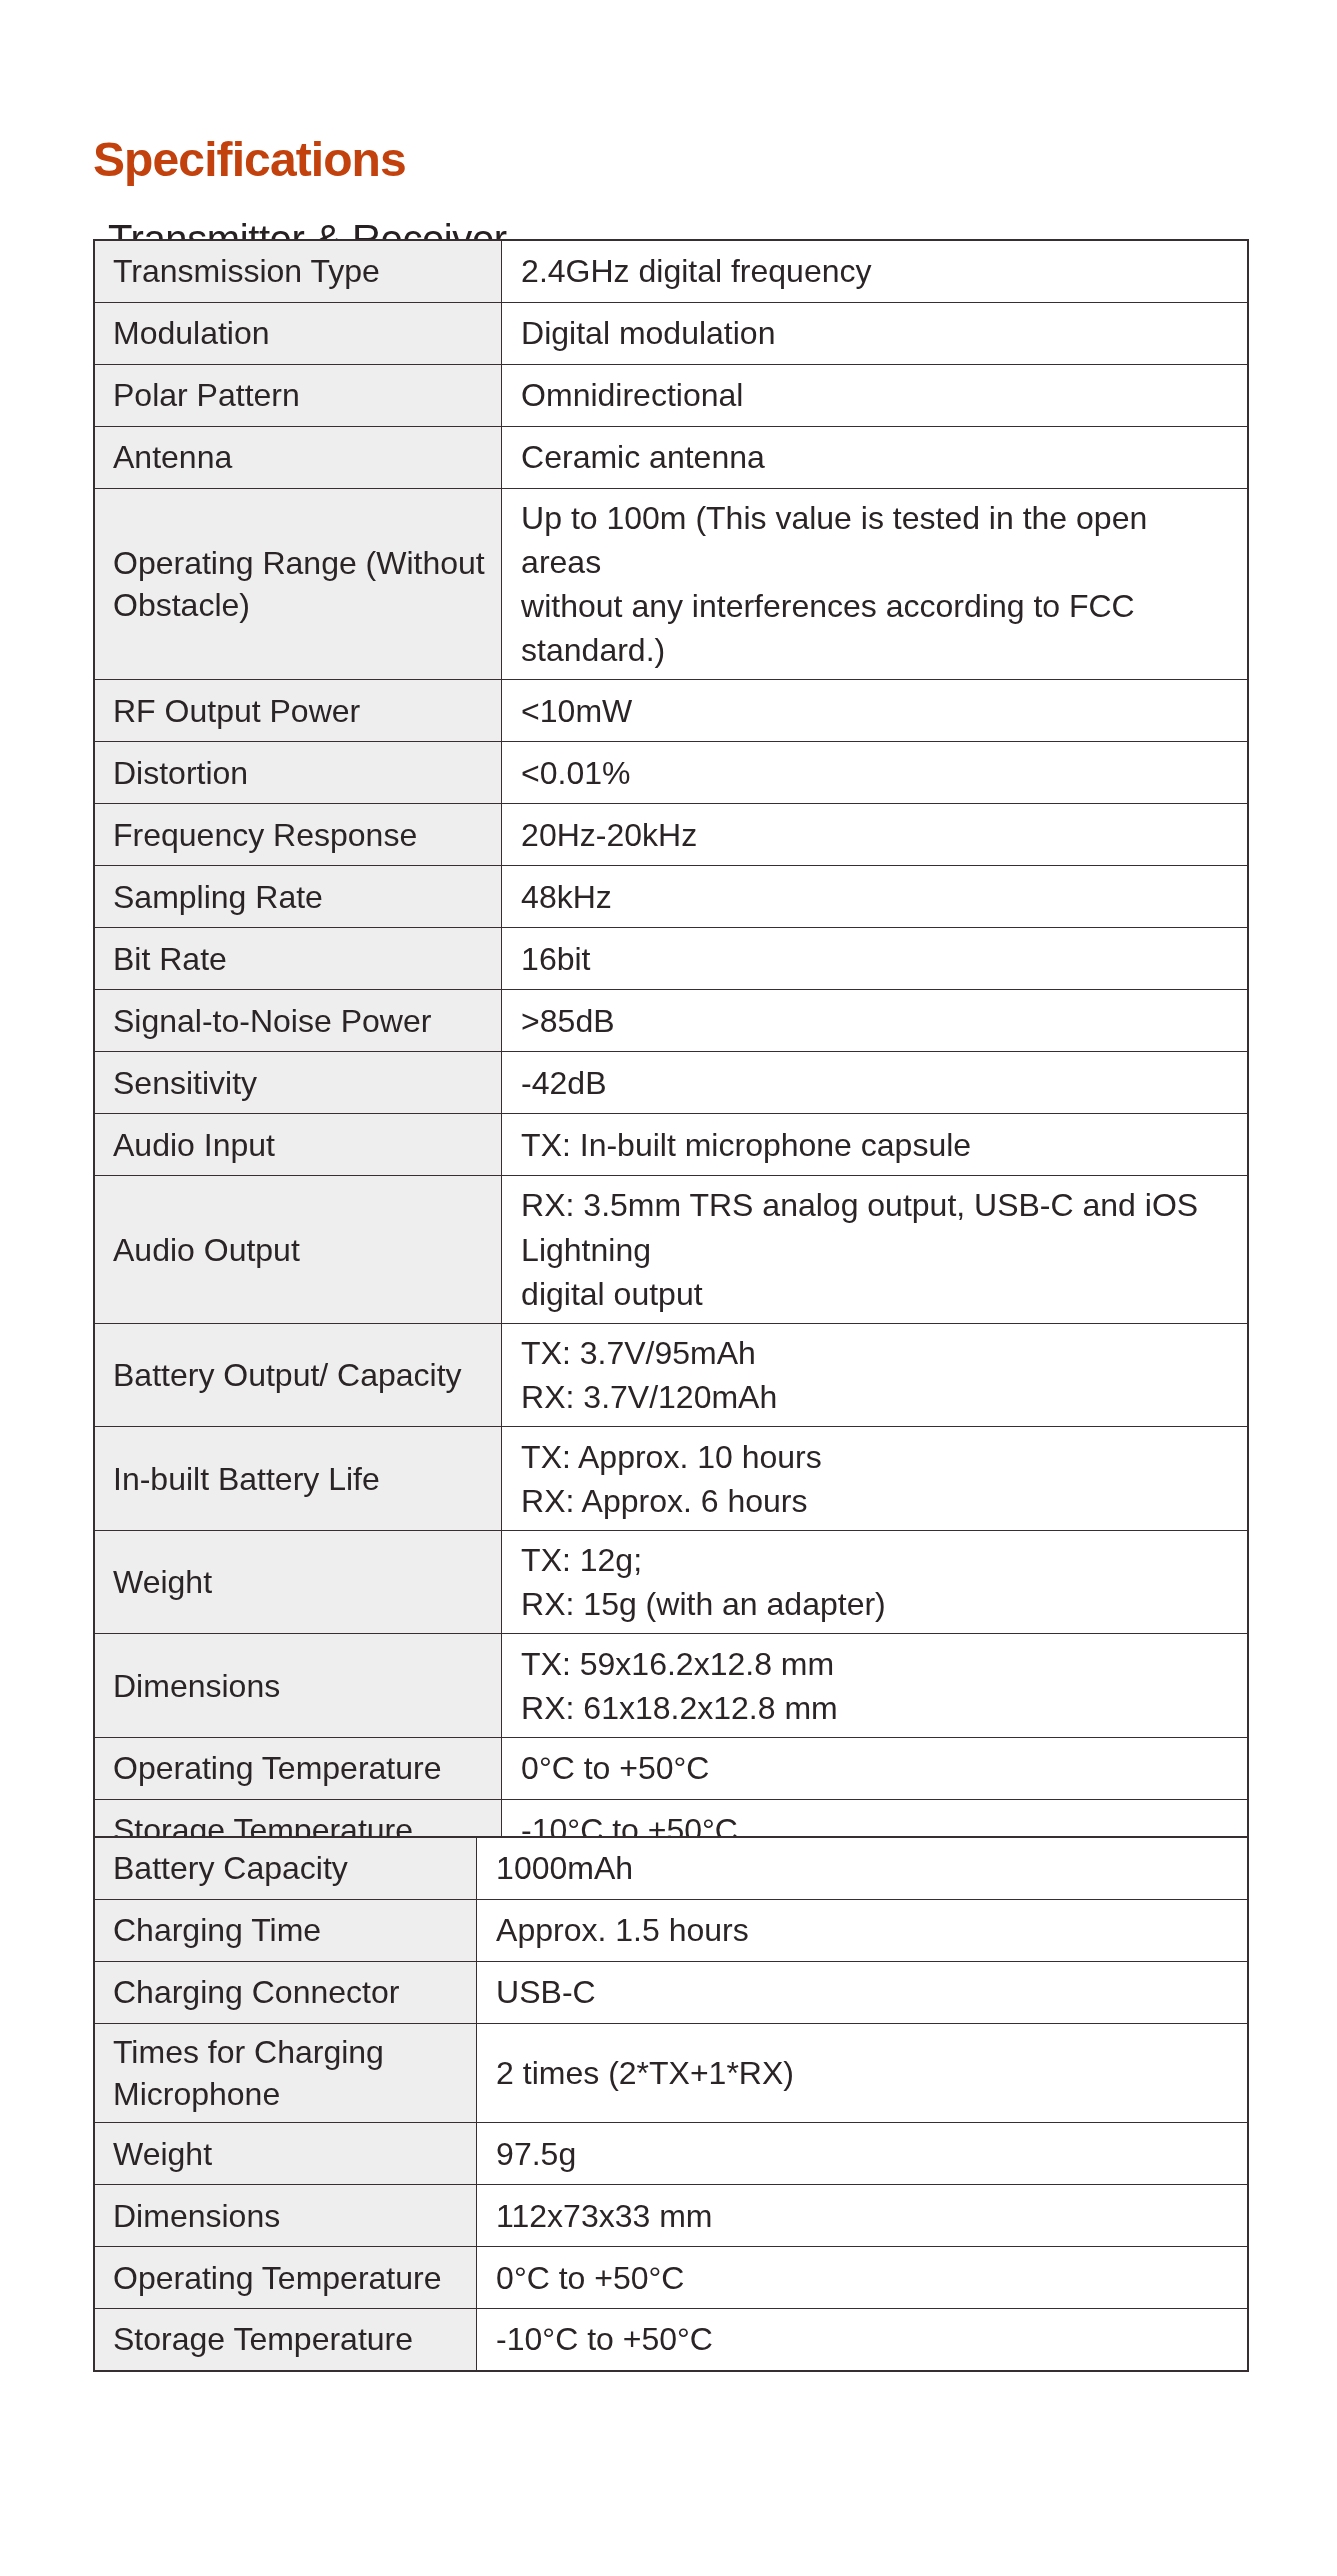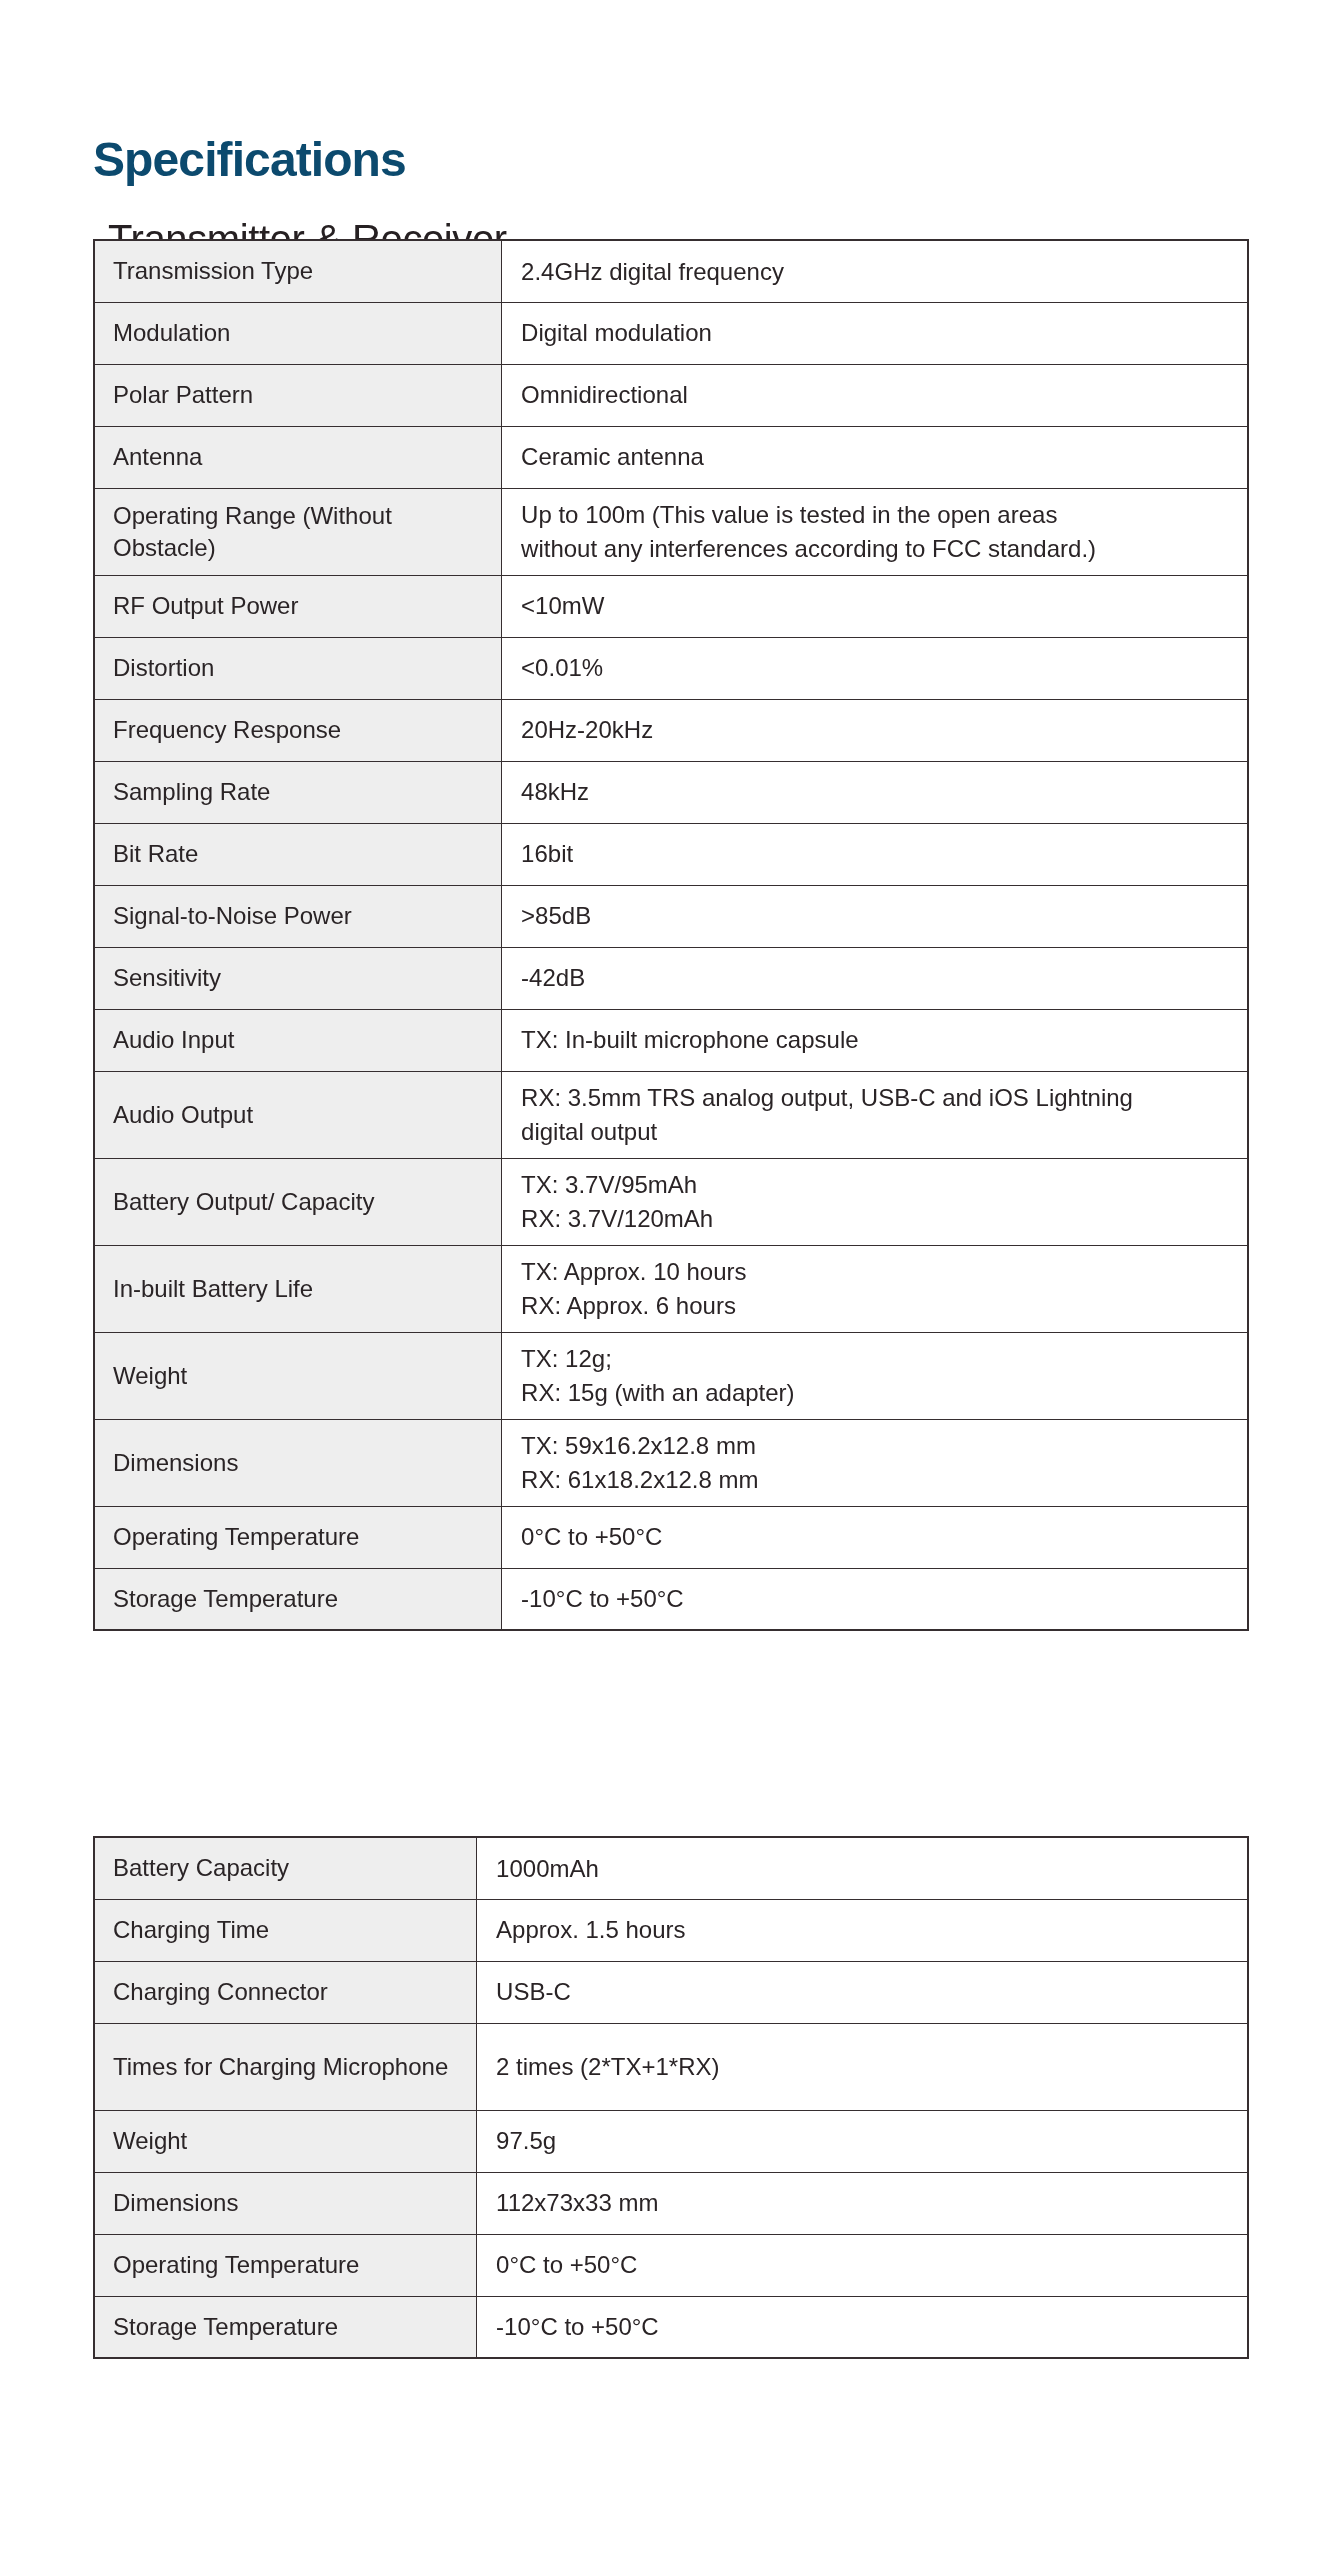--- a/index.html
+++ b/index.html
@@ -15,40 +15,40 @@
     color: #272123;
     overflow: hidden;
   }
   .page-title {
     position: absolute;
     left: 93px;
     top: 100px;
     font-size: 48px;
     font-weight: 700;
     letter-spacing: -0.9px;
-    color: #0c4a6e;
+    color: #c2410c;
   }
   .section-heading {
     position: absolute;
     left: 108px;
     font-size: 40px;
     font-weight: 400;
     letter-spacing: -0.4px;
     color: #262022;
   }
   #heading-tr { top: 184px; }
   #heading-cc { top: 1845px; }
 
   table.spec-table {
     position: absolute;
     left: 93px;
     border-collapse: collapse;
     width: 1156px;
     table-layout: fixed;
-    font-size: 24px;
+    font-size: 32px;
     color: #2a2426;
   }
   #table-tr { top: 239px; }
   #table-cc { top: 1836px; }
 
   table.spec-table, table.spec-table td {
     border: 1.8px solid #362e30;
   }
   table.spec-table { border-width: 2.7px; }
 

